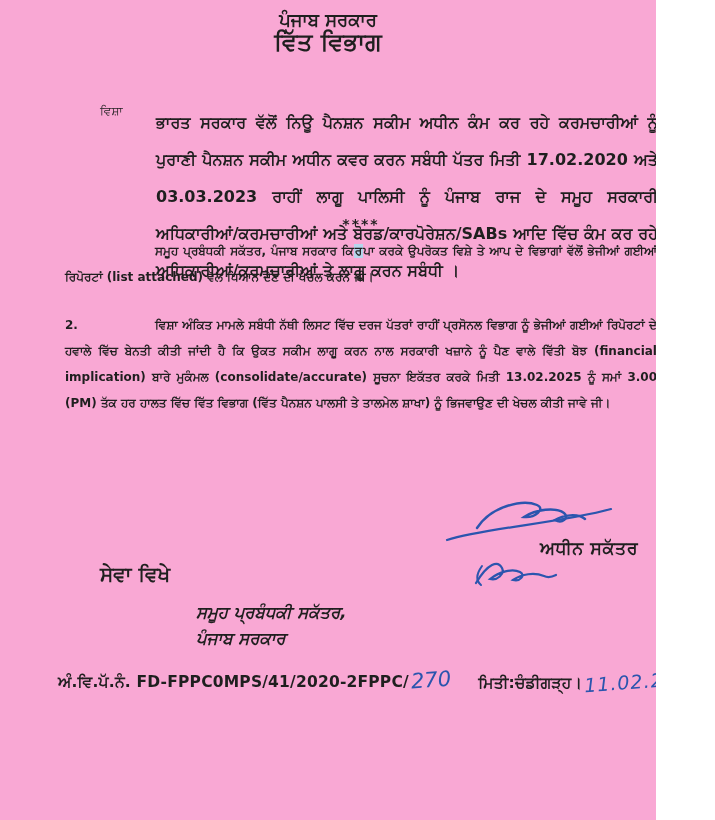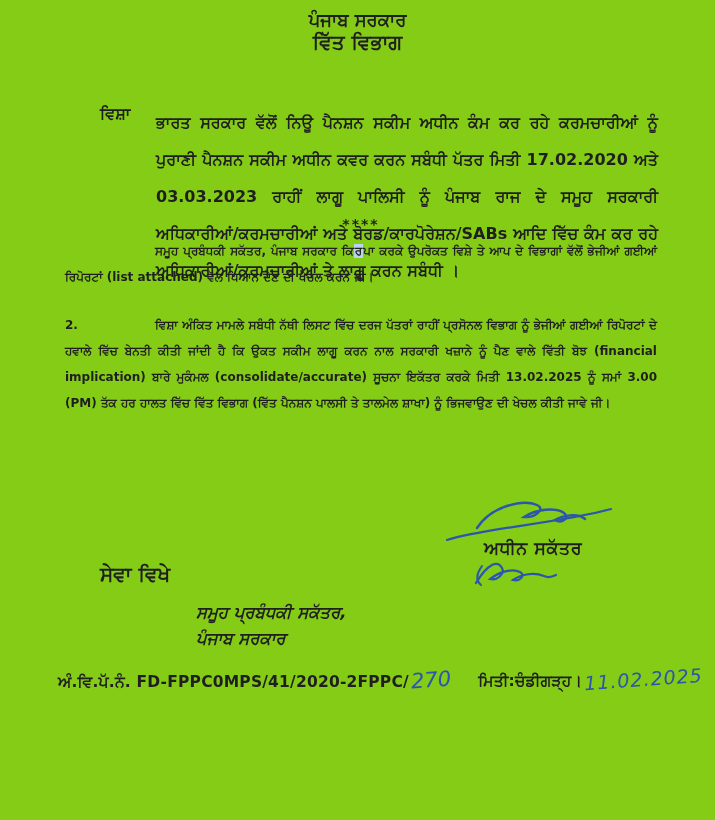--- a/index.html
+++ b/index.html
@@ -2,54 +2,54 @@
 <html><head>
 <meta charset="utf-8">
 <style>
   html, body {
     margin: 0;
     padding: 0;
     background: #ffffff;
   }
   .page {
     position: relative;
-    width: 715px;
+    width: 656px;
     height: 820px;
-    background: #84cc16;
+    background: #f9a8d4;
     font-family: "DejaVu Sans", "Liberation Sans", sans-serif;
     color: #1f1f1f;
     overflow: hidden;
   }
   
   .letterhead {
     position: absolute;
     top: 8px;
     left: 0;
     width: 100%;
     text-align: center;
     font-weight: 700;
     line-height: 23px;
   }
   .letterhead .org   { font-size: 18px; }
-  .letterhead .dept  { font-size: 20px; }
+  .letterhead .dept  { font-size: 24px; }
   .letterhead .branch{ font-size: 16.5px; }
 
   
   .subject-row {
     position: absolute;
     top: 104px;
     left: 100px;
     width: 558px;
     display: flex;
     align-items: flex-start;
   }
   .subject-label {
     flex: 0 0 56px;
-    font-size: 16px;
-    font-weight: 700;
+    font-size: 12px;
+    font-weight: 400;
   }
   .subject-text {
     flex: 1;
     font-size: 16px;
     font-weight: 600;
     line-height: 37px;
     text-align: justify;
   }
 
   .stars {
@@ -85,21 +85,21 @@
     background: #b5d6ec;
     padding: 0 1px;
   }
 
   
   .signature-block {
     position: absolute;
     top: 496px;
     left: 428px;
     width: 210px;
-    text-align: center;
+    text-align: right;
   }
   .sig-svg { display: block; margin: 0 auto -6px auto; }
   .sig-title {
     font-size: 17.5px;
     font-weight: 700;
     letter-spacing: .5px;
   }
   .initials-svg { display: block; margin: -2px auto 0 38px; }
 
   .to-label {
@@ -120,21 +120,21 @@
   }
 
   
   .footer-row {
     position: absolute;
     top: 668px;
     left: 58px;
     width: 645px;
     display: flex;
     justify-content: space-between;
-    align-items: flex-start;
+    align-items: flex-end;
   }
   .ref-group, .date-group { display: flex; align-items: baseline; }
   .ref-label, .date-label {
     font-size: 15.5px;
     font-weight: 700;
     letter-spacing: .2px;
   }
   .handwriting {
     font-size: 21px;
     font-style: italic;

